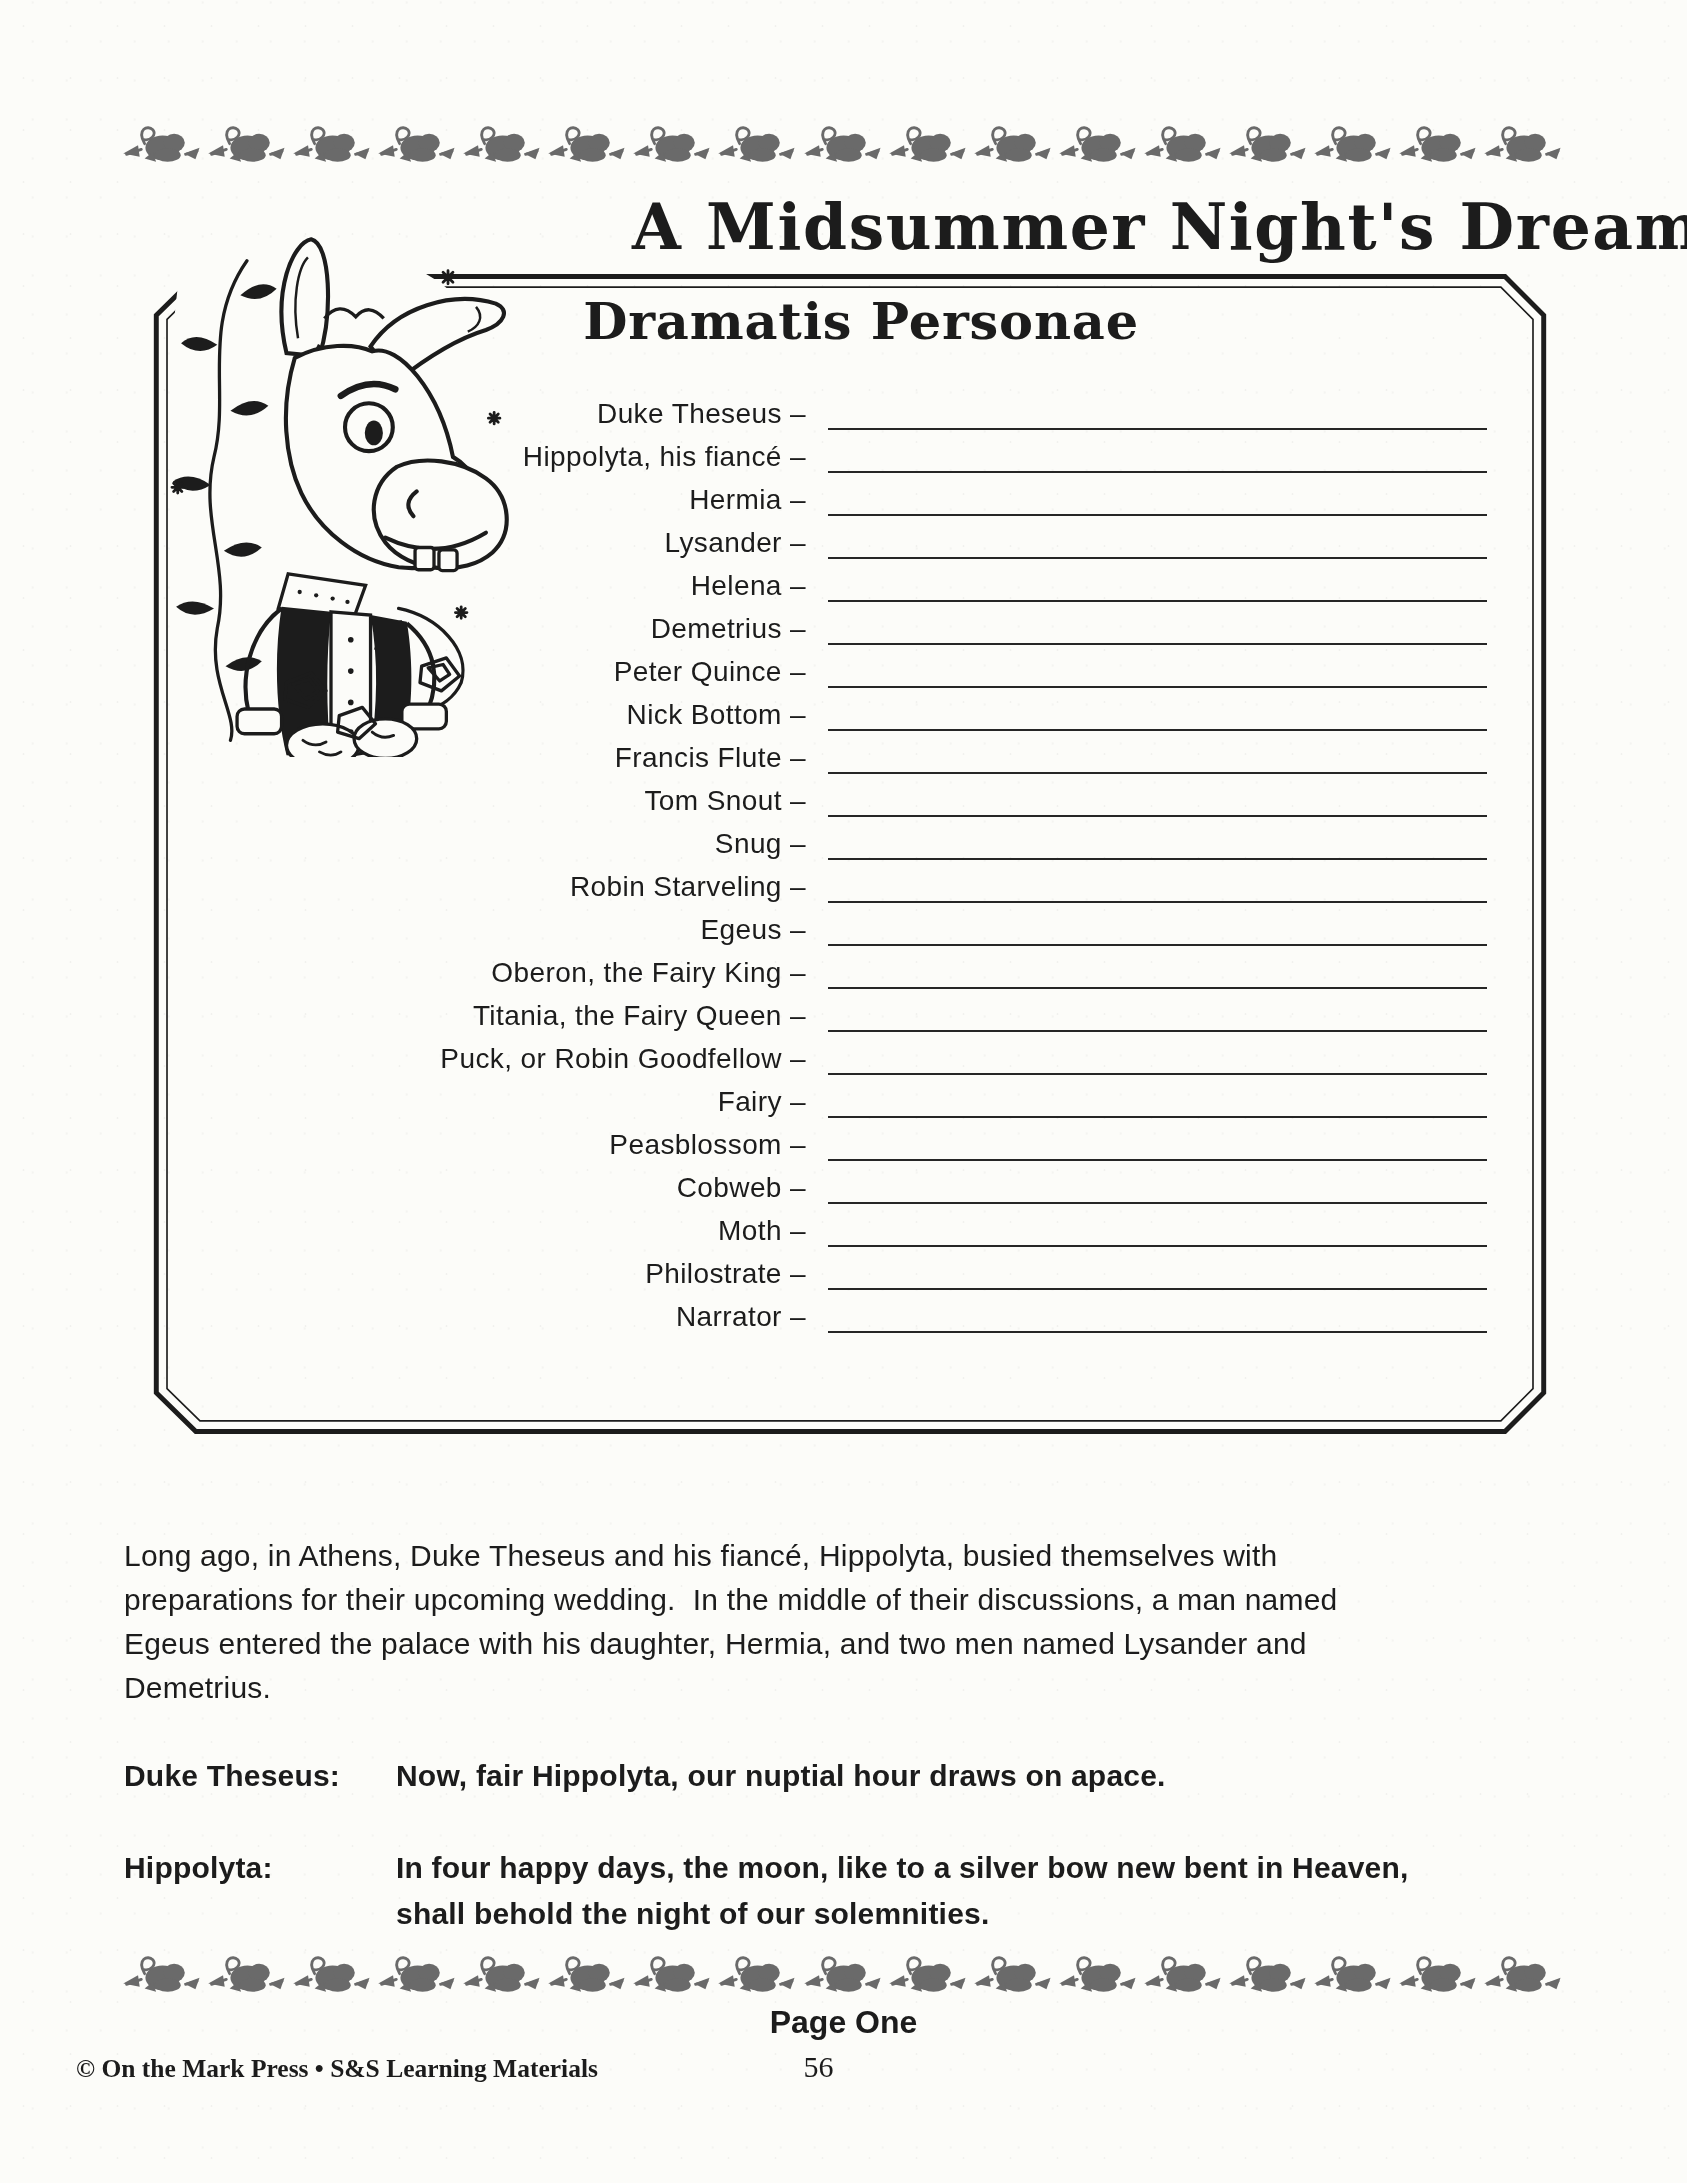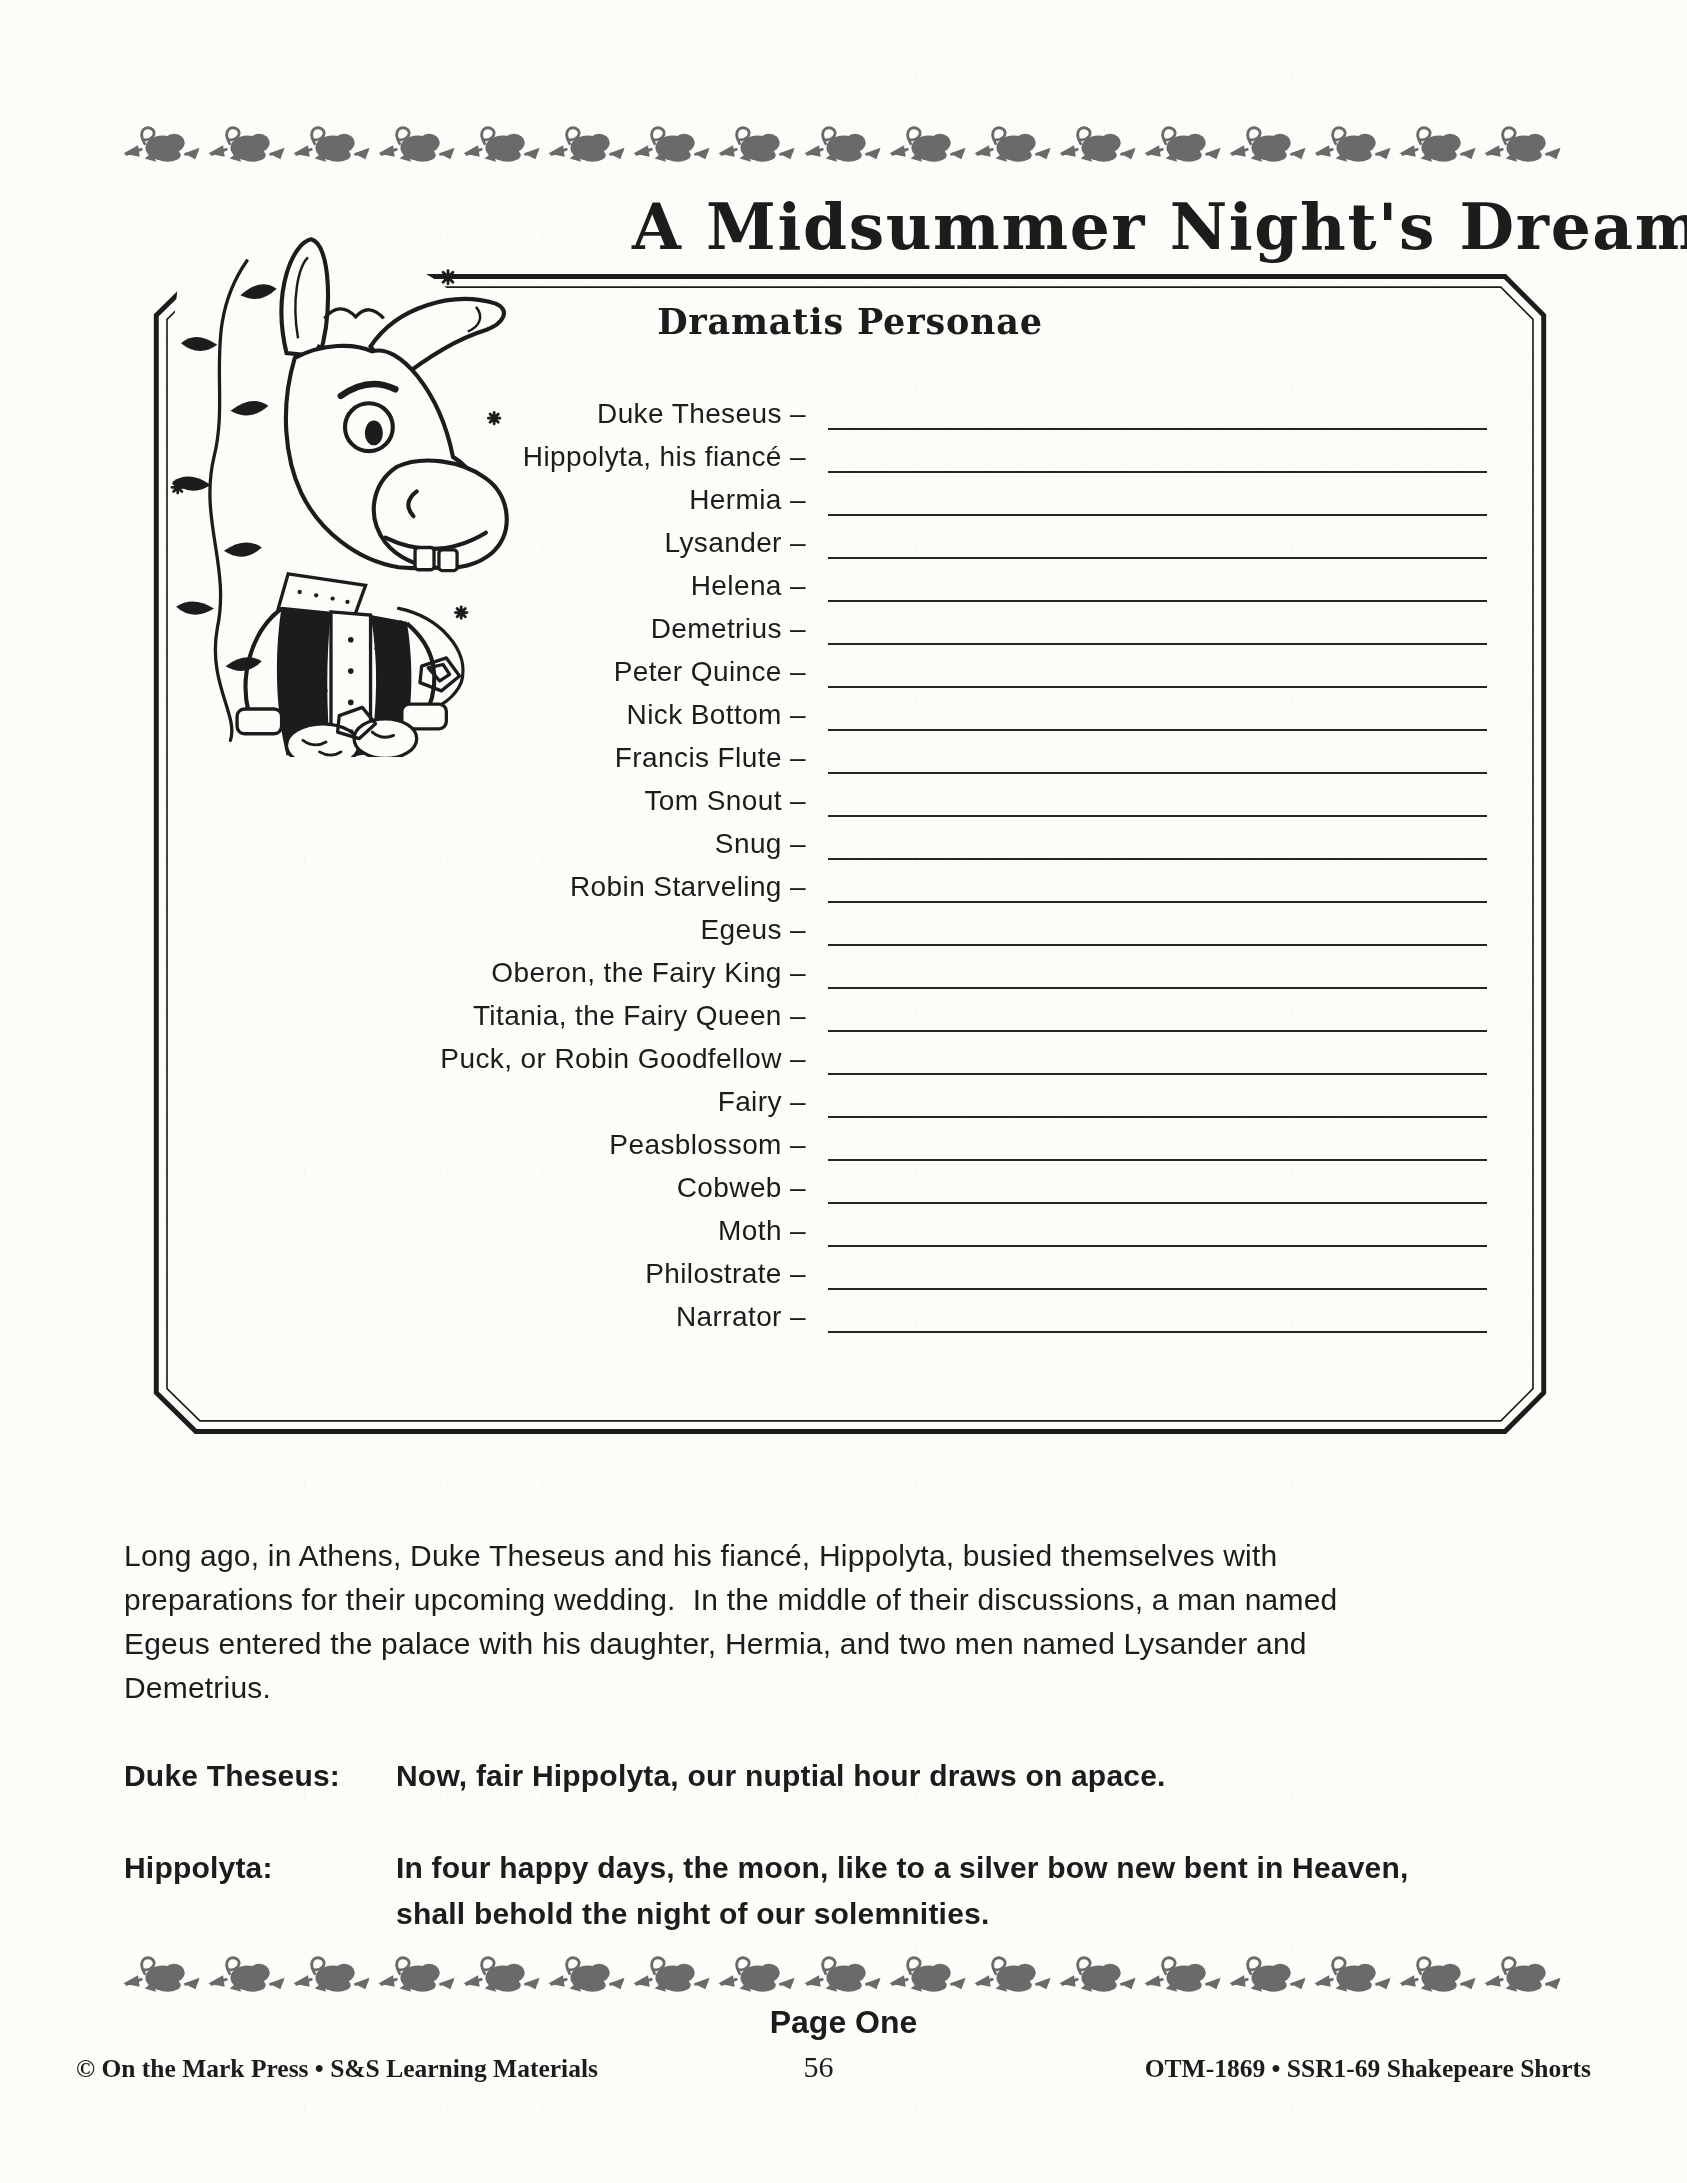--- a/index.html
+++ b/index.html
@@ -35,24 +35,24 @@
     position:absolute;left:0;top:170px;width:100%;
     margin:16px;text-align:right;
     font-family:"DejaVu Serif", serif;
     font-weight:bold;
     font-size:63px;line-height:82px;
     letter-spacing:1.6px;
   }
   
   .frame{position:absolute;left:153px;top:273px;z-index:1;}
   .dramatis{
-    position:absolute;left:153px;top:295px;width:1394px;
+    position:absolute;left:164px;top:295px;width:1394px;
     margin:0;text-align:center;
     font-family:"DejaVu Serif", serif;
-    font-weight:bold;font-size:35px;line-height:53px;
+    font-weight:bold;font-size:51px;line-height:53px;
     letter-spacing:0.8px;
     z-index:3;
   }
   .donkey{position:absolute;left:125px;top:221px;z-index:2;}
   
   .roster{position:absolute;left:157px;top:391px;width:1392px;z-index:3;}
   .roster-row{position:relative;height:43px;}
   .roster-label{
     position:absolute;left:0;top:5.8px;width:649px;
     text-align:right;
@@ -860,17 +860,16 @@
       <path d="M80,37 L94,33"></path>
     </g>
   </svg>
 </div>
 
   <div class="page-label">Page One</div>
 
   <div class="footer">
     <span class="f-left">© On the Mark Press • S&amp;S Learning Materials</span>
     <span class="f-center">56</span>
-    <span class="f-right">OTM-1869 • SSR1-69 Shakepeare Shorts</span>
   </div>
 
 </div>
 
 
 </body></html>

